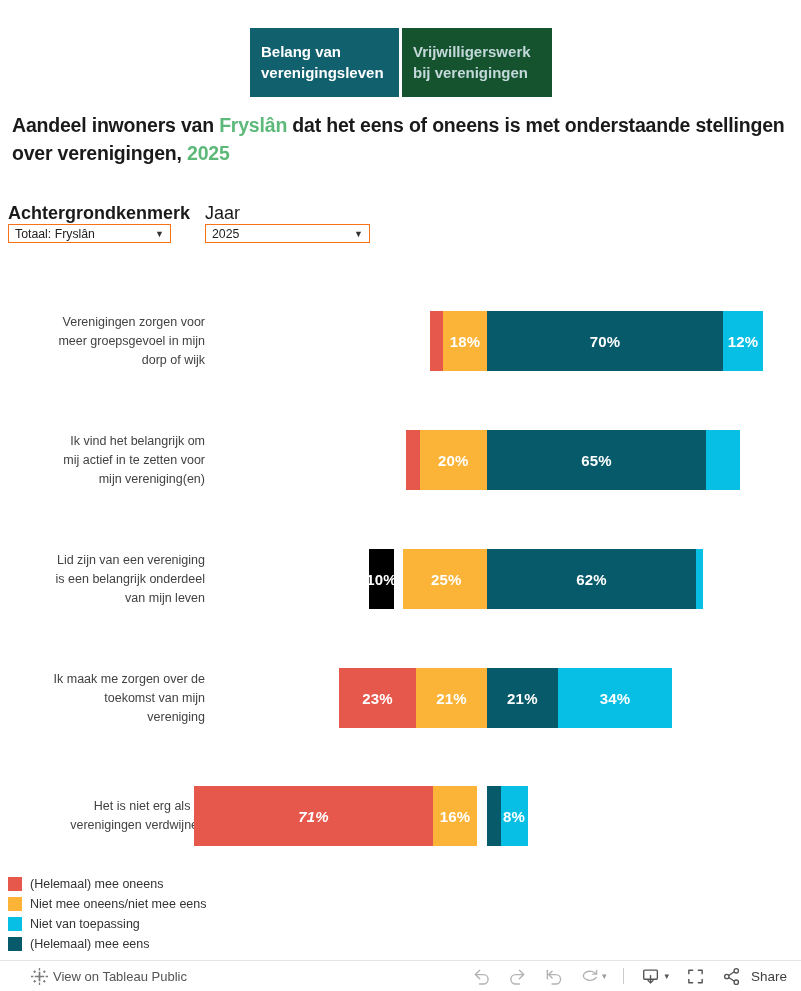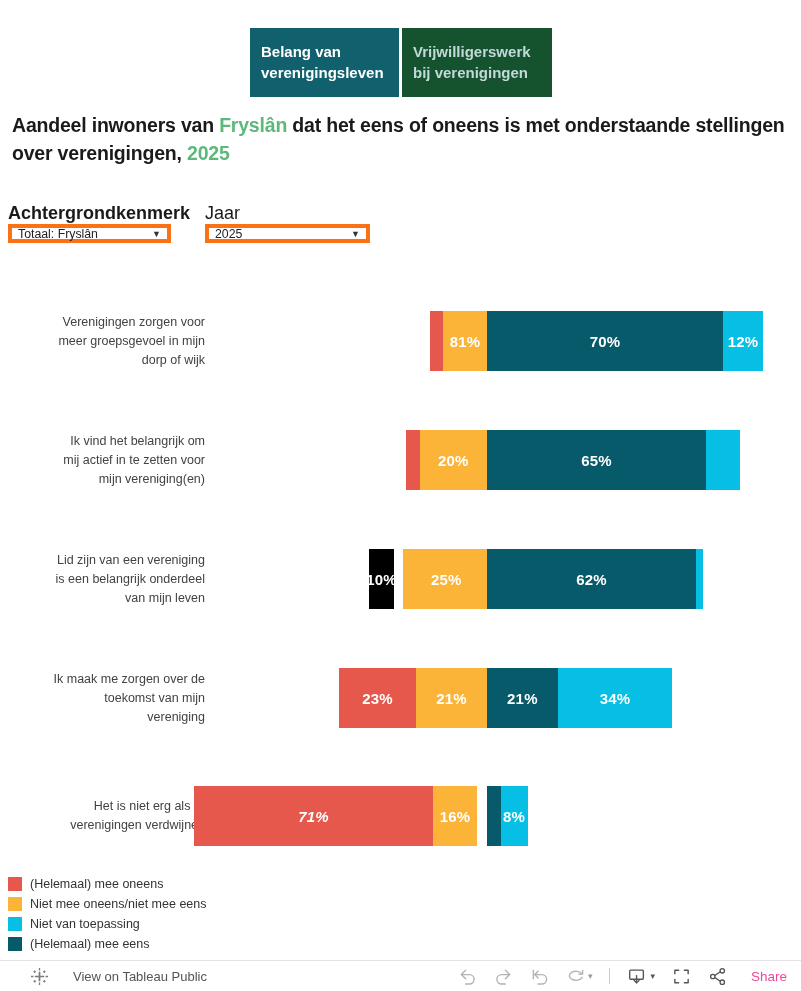--- a/index.html
+++ b/index.html
@@ -15,21 +15,21 @@
   .tab-inactive{left:402px;width:150px;background:#14532d;color:#C3D8DA;}
 
   
   .title{left:12px;top:112px;width:784px;font-size:19.5px;font-weight:700;
          line-height:27.5px;color:#1a1a1a;white-space:pre-line;letter-spacing:-0.2px;}
   .title .hl{color:#5CB97A;}
 
   
   .filter-label{top:203px;font-size:18px;color:#1a1a1a;}
   .filter-label.bold{font-weight:700;}
-  .combo{top:224px;height:19px;box-sizing:border-box;border:4px solid #f97316;
+  .combo{top:224px;height:19px;box-sizing:border-box;border:1px solid #f97316;
          background:#fff;font-size:12.3px;color:#222;display:flex;
          align-items:center;padding:0 6px;cursor:pointer;}
   .combo .combo-text{flex:1;overflow:hidden;white-space:nowrap;}
   .combo .caret{font-size:9px;color:#333;margin-left:4px;}
 
   
   #chart{position:absolute;inset:0;}
   .chart-row{position:absolute;left:0;width:801px;height:60px;}
   .row-label{position:absolute;left:0;width:205px;top:50%;transform:translateY(-50%);
              text-align:right;font-size:12.5px;line-height:19px;color:#424242;
@@ -41,29 +41,29 @@
   
   .legend{left:8px;top:874px;}
   .legend-item{display:flex;align-items:center;height:20px;cursor:pointer;}
   .legend-swatch{width:14px;height:14px;margin-right:8px;flex:0 0 auto;}
   .legend-label{font-size:12.5px;color:#333;}
 
   
   .footer{left:0;top:960px;width:801px;height:31px;box-sizing:border-box;
           border-top:1px solid #E4E4E4;background:#fff;display:flex;
           align-items:center;justify-content:space-between;padding:0 14px 0 30px;}
-  .footer-left{display:flex;align-items:center;gap:24px;cursor:pointer;}
+  .footer-left{display:flex;align-items:center;gap:4px;cursor:pointer;}
   .footer-left span{font-size:13px;color:#555;}
   .footer-right{display:flex;align-items:center;gap:17px;}
   .ficon{display:flex;align-items:center;gap:3px;cursor:pointer;}
   .ficon svg{display:block;}
   .caret-sm{font-size:9px;color:#9a9a9a;}
   .caret-dk{font-size:9px;color:#555;}
   .vdiv{width:1px;height:16px;background:#ccc;}
-  .share-text{font-size:13.5px;color:#ec4899;margin-left:20px;}
+  .share-text{font-size:13.5px;color:#404040;margin-left:6px;}
 </style>
 </head>
 <body>
 
 <div class="tab tab-active">Belang van
 verenigingsleven</div>
 <div class="tab tab-inactive">Vrijwilligerswerk
 bij verenigingen</div>
 
 <div class="abs title"><span>Aandeel inwoners van </span><span class="hl">Fryslân</span><span> dat het eens of oneens is met onderstaande stellingen
@@ -81,21 +81,21 @@
   <span class="caret">▼</span>
 </div>
 
 <div id="chart">
     <div class="chart-row" style="top: 311px;">
       <div class="row-label">Verenigingen zorgen voor
 meer groepsgevoel in mijn
 dorp of wijk</div>
       <div class="seg" style="left: 429.7px; width: 13.5px; background: rgb(230, 88, 76);"></div>
       <div class="seg" style="left: 443.2px; width: 43.8px; background: rgb(251, 180, 55);">
-        <span class="seg-label">81%</span>
+        <span class="seg-label">18%</span>
       </div>
       <div class="seg" style="left: 487px; width: 235.9px; background: rgb(7, 90, 106);">
         <span class="seg-label">70%</span>
       </div>
       <div class="seg" style="left: 722.9px; width: 40.4px; background: rgb(7, 191, 228);">
         <span class="seg-label">12%</span>
       </div>
     </div>
     <div class="chart-row" style="top: 430px;">
       <div class="row-label">Ik vind het belangrijk om

